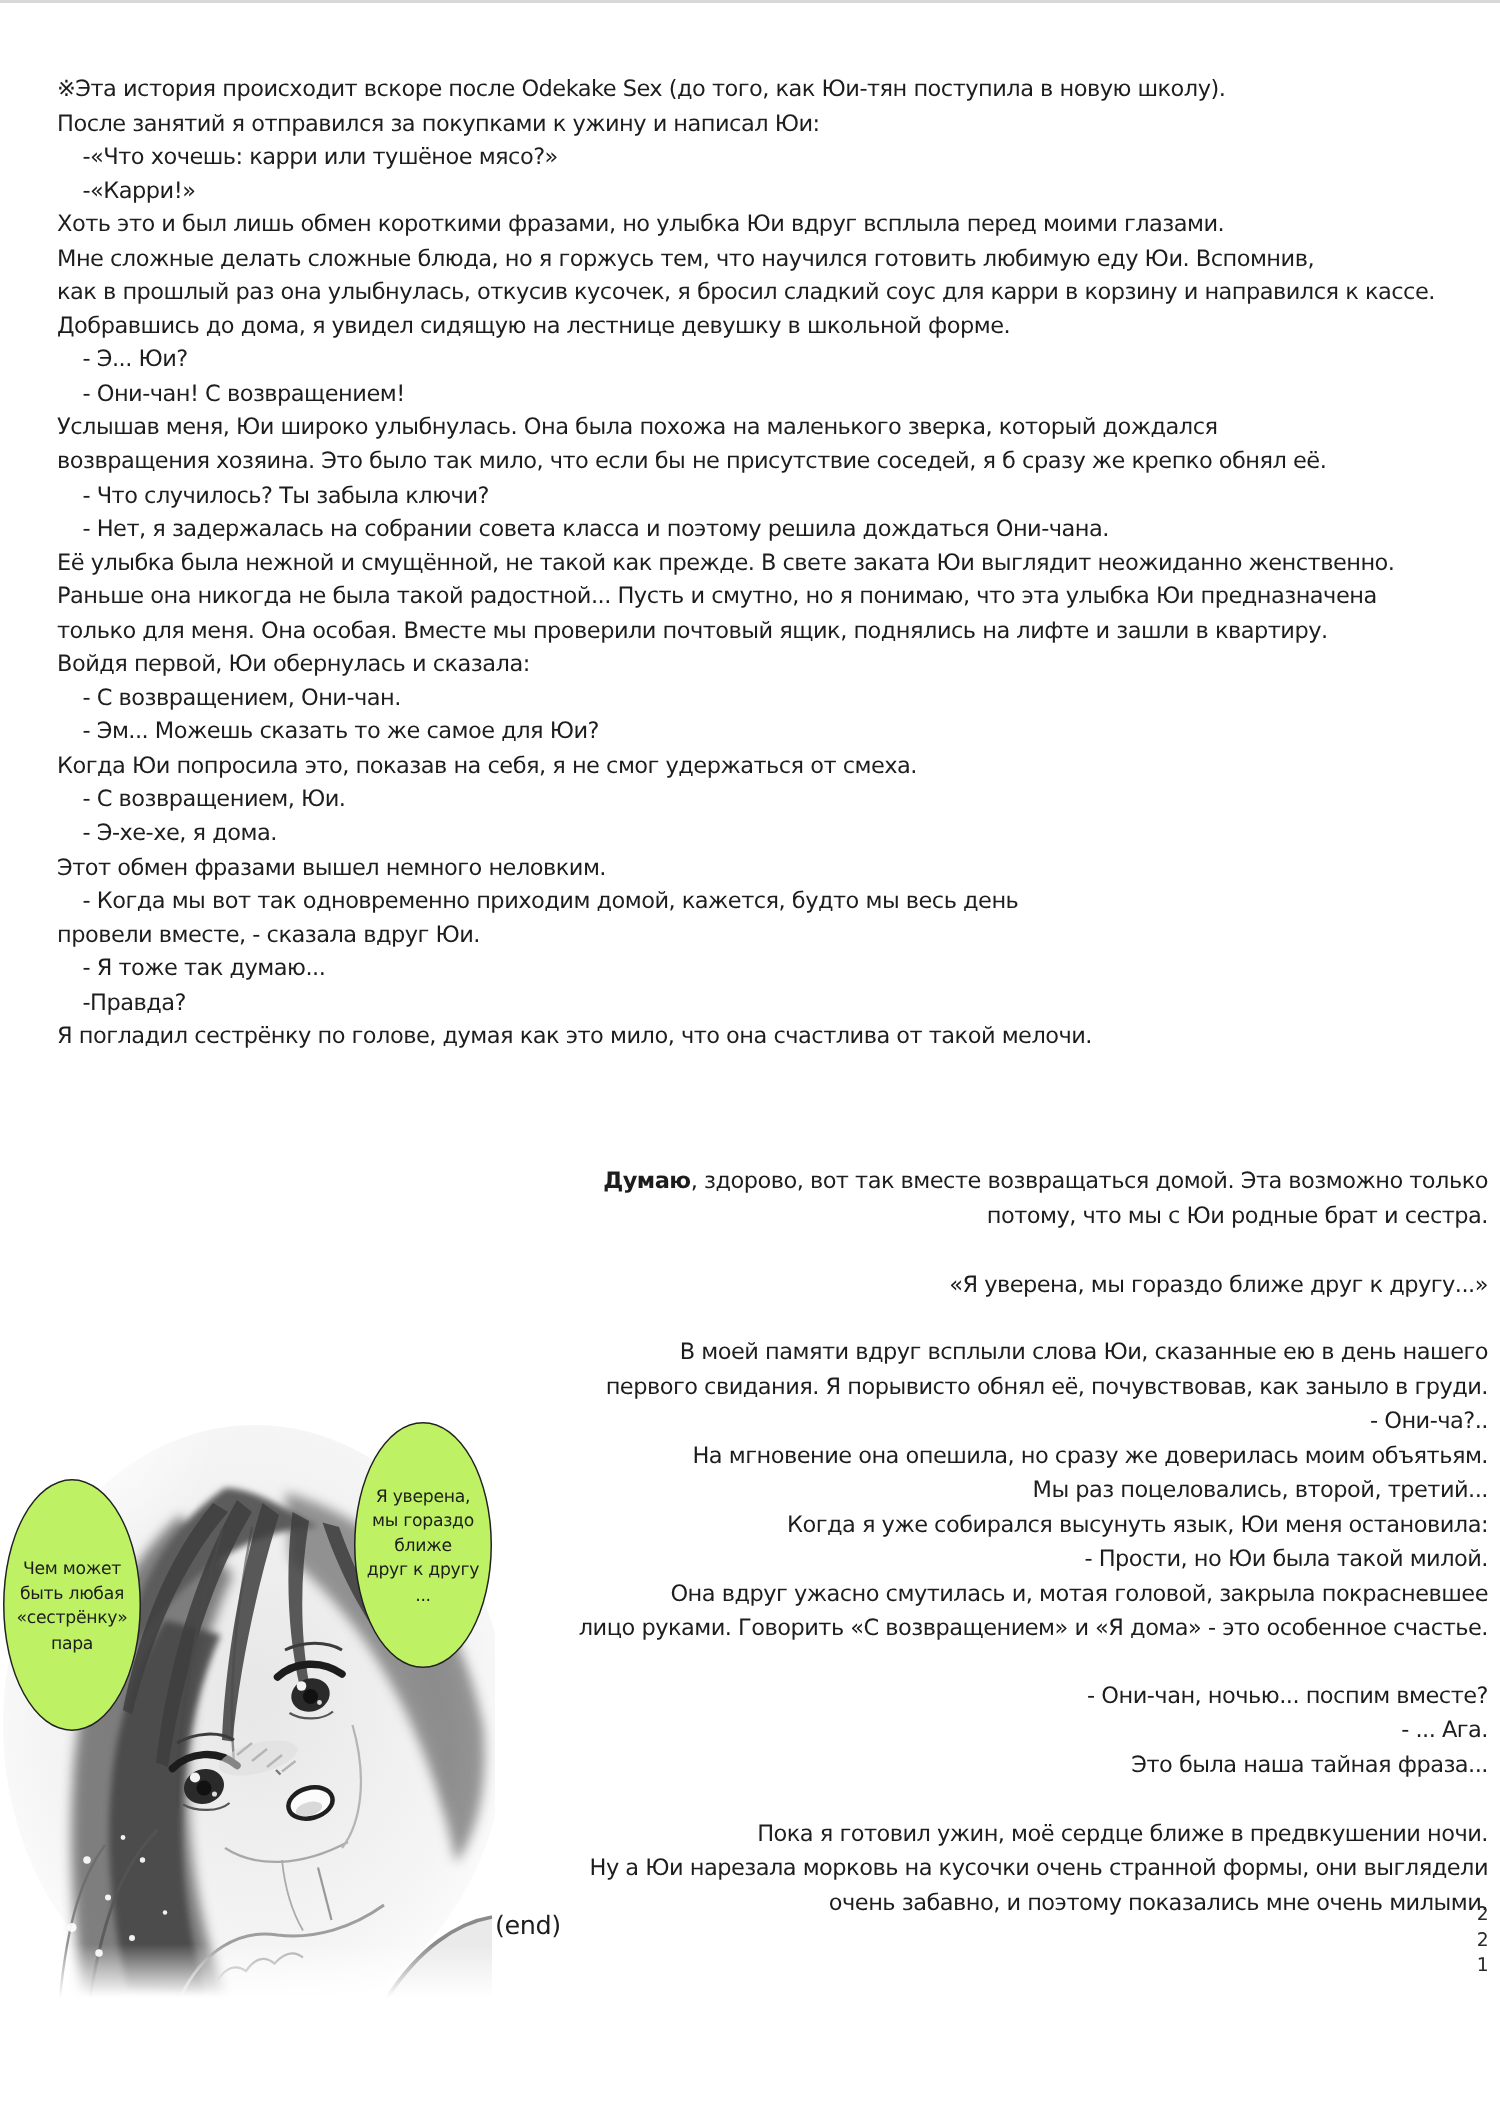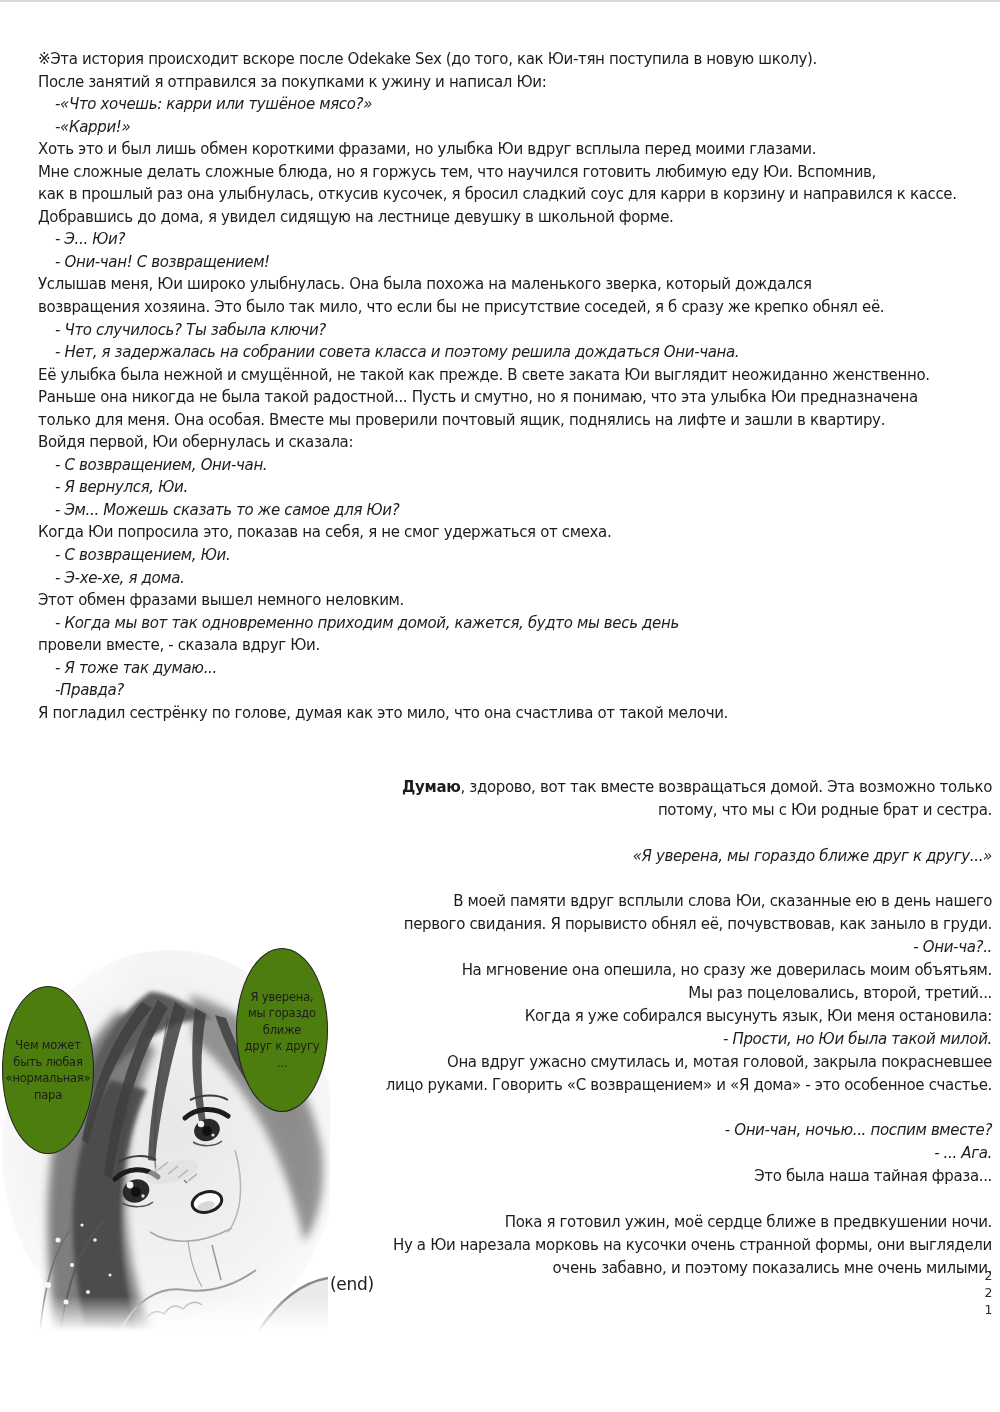--- a/index.html
+++ b/index.html
@@ -5,27 +5,27 @@
   html,body{margin:0;padding:0;background:#d8d8d8;}
   .page{
     position:relative;width:1000px;height:1412px;margin:2px auto;
     background:#ffffff;color:#1d1d1d;
     font-family:"DejaVu Sans","Liberation Sans",sans-serif;
     overflow:hidden;
   }
   .textblock{position:absolute;font-size:15px;letter-spacing:-0.35px;}
   .textblock .line{height:22.55px;white-space:nowrap;}
   #rightblock .line{height:22.9px;}
-  .line.indent{padding-left:17px;font-style:italic;}
+  .line.indent{padding-left:17px;}
   #topblock{left:38px;top:48px;width:930px;}
   #rightblock{left:344px;top:776px;width:648px;text-align:right;}
 
   .illu{position:absolute;left:0;top:938px;width:330px;height:392px;z-index:1;}
   .bubble{
-    position:absolute;z-index:3;background:#4d7c0f;border:1.5px solid #222;
+    position:absolute;z-index:3;background:#bef264;border:1.5px solid #222;
     border-radius:50%;display:flex;align-items:center;justify-content:center;
     text-align:center;font-size:11.5px;line-height:16.5px;white-space:pre-line;
     letter-spacing:-0.2px;
   }
   #bubbleL{left:2px;top:984px;width:90px;height:166px;}
   #bubbleR{left:236px;top:946px;width:90px;height:162px;}
 
   .pagenum{
     position:absolute;left:981px;top:1266px;z-index:4;
     writing-mode:vertical-rl;text-orientation:upright;
@@ -51,21 +51,20 @@
       <div class="line indent">- Они-чан! С возвращением!</div>
       <div class="line">Услышав меня, Юи широко улыбнулась. Она была похожа на маленького зверка, который дождался</div>
       <div class="line">возвращения хозяина. Это было так мило, что если бы не присутствие соседей, я б сразу же крепко обнял её.</div>
       <div class="line indent">- Что случилось? Ты забыла ключи?</div>
       <div class="line indent">- Нет, я задержалась на собрании совета класса и поэтому решила дождаться Они-чана.</div>
       <div class="line">Её улыбка была нежной и смущённой, не такой как прежде. В свете заката Юи выглядит неожиданно женственно.</div>
       <div class="line">Раньше она никогда не была такой радостной... Пусть и смутно, но я понимаю, что эта улыбка Юи предназначена</div>
       <div class="line">только для меня. Она особая. Вместе мы проверили почтовый ящик, поднялись на лифте и зашли в квартиру.</div>
       <div class="line">Войдя первой, Юи обернулась и сказала:</div>
       <div class="line indent">- С возвращением, Они-чан.</div>
-      <div class="line indent">- Я вернулся, Юи.</div>
       <div class="line indent">- Эм... Можешь сказать то же самое для Юи?</div>
       <div class="line">Когда Юи попросила это, показав на себя, я не смог удержаться от смеха.</div>
       <div class="line indent">- С возвращением, Юи.</div>
       <div class="line indent">- Э-хе-хе, я дома.</div>
       <div class="line">Этот обмен фразами вышел немного неловким.</div>
       <div class="line indent">- Когда мы вот так одновременно приходим домой, кажется, будто мы весь день</div>
       <div class="line">провели вместе, - сказала вдруг Юи.</div>
       <div class="line indent">- Я тоже так думаю...</div>
       <div class="line indent">-Правда?</div>
       <div class="line">Я погладил сестрёнку по голове, думая как это мило, что она счастлива от такой мелочи.</div>
@@ -191,21 +190,21 @@
         <circle cx="82" cy="285" r="1.6"></circle>
     </g>
 
     <rect x="0" y="0" width="200" height="160" fill="url(#cornerfade)"></rect>
     <rect x="0" y="356" width="330" height="36" fill="url(#fadeB)"></rect>
   </svg>
 
   <div id="bubbleL" class="bubble">
     <span>Чем может
 быть любая
-«нормальная»
+«сестрёнку»
 пара</span>
   </div>
   <div id="bubbleR" class="bubble">
     <span>Я уверена,
 мы гораздо
 ближе
 друг к другу
 ...</span>
   </div>
 

